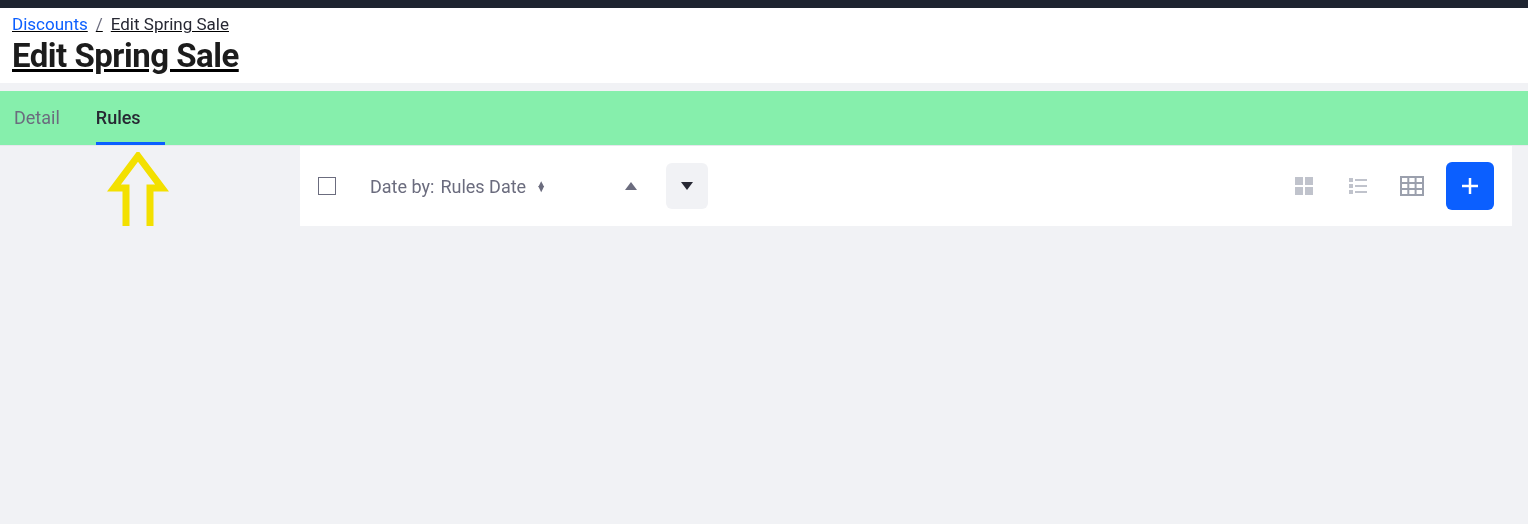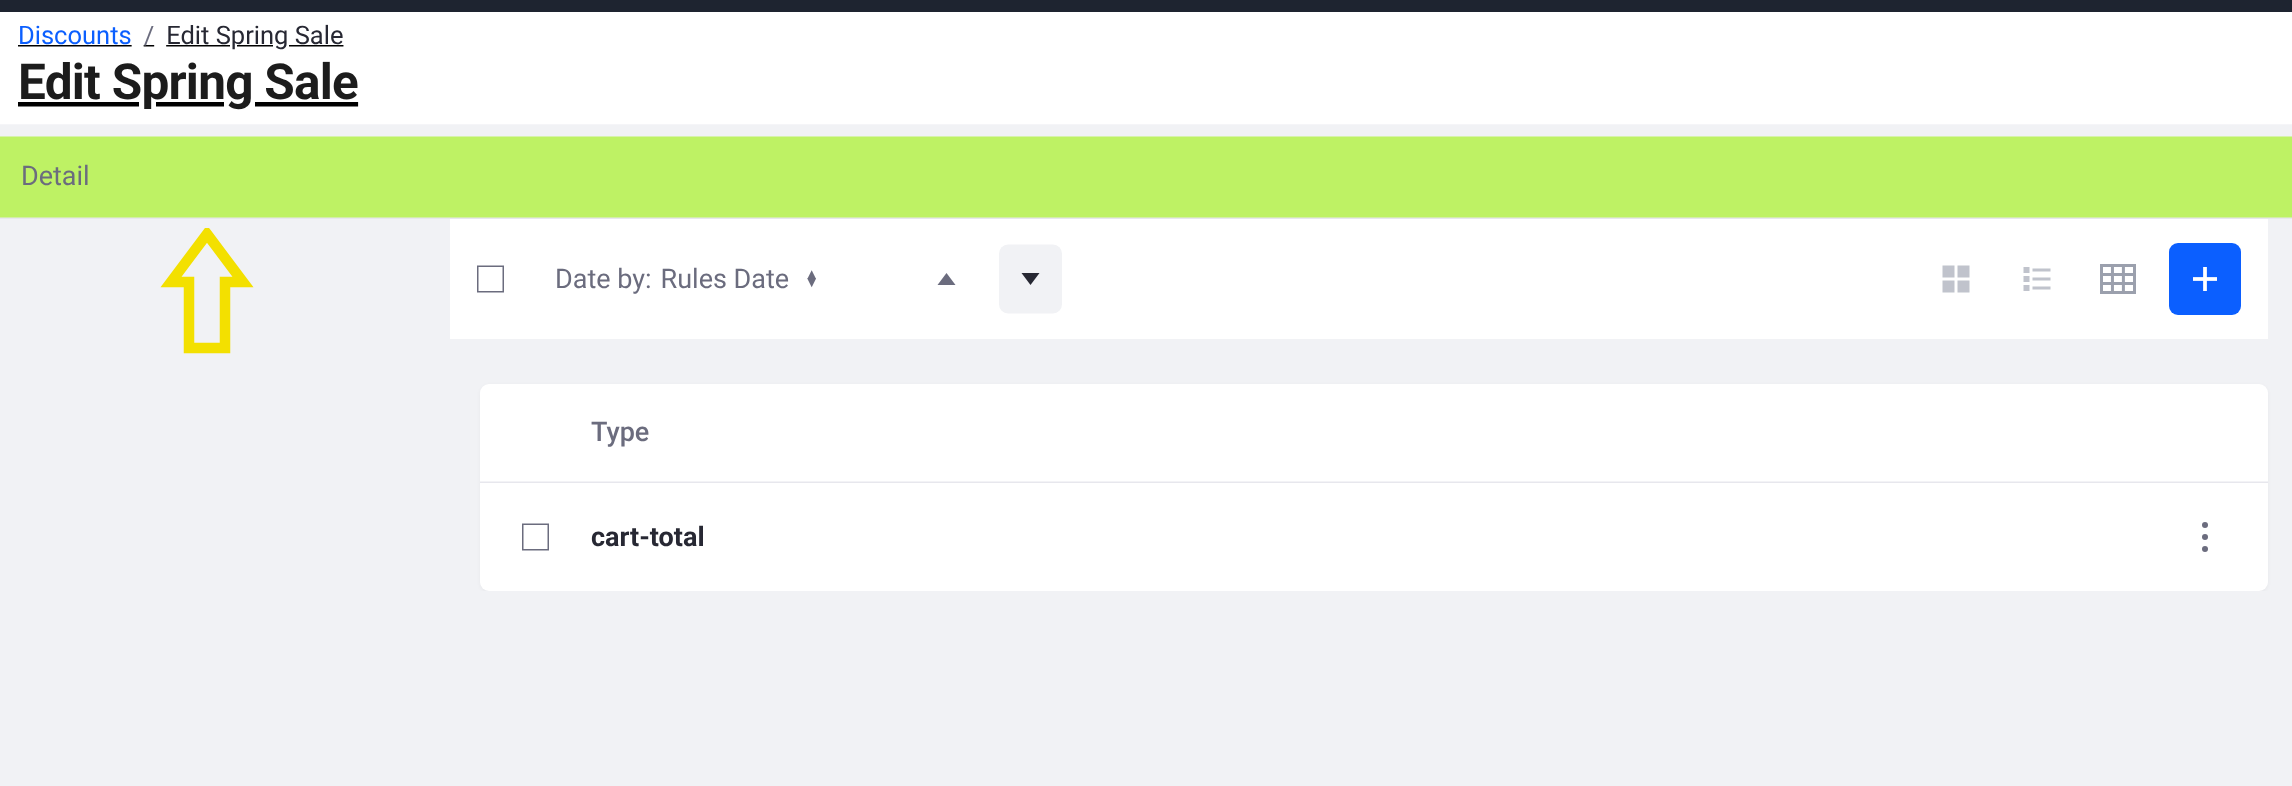--- a/index.html
+++ b/index.html
@@ -44,21 +44,21 @@
       font-size: 33px;
       font-weight: 700;
       color: #1c1c1c;
       letter-spacing: -0.5px;
     }
     .gap-line {
       height: 8px;
       background: #f1f2f5;
     }
     .tabs {
-      background: #bef264;
+      background: #86efac;
       display: flex;
       padding: 0 14px;
       border-bottom: 1px solid #e7e7ed;
     }
     .tab {
       padding: 16px 24px 14px 0;
       font-size: 18px;
       color: #6b6c7e;
       cursor: pointer;
       border-bottom: 3px solid transparent;
@@ -206,20 +206,21 @@
     <span class="sep">/</span>
     <span class="current">Edit Spring Sale</span>
   </div>
   <h1 class="page-title">Edit Spring Sale</h1>
 </div>
 
 <div class="gap-line"></div>
 
 <div class="tabs">
   <div class="tab">Detail</div>
+  <div class="tab active">Rules</div>
 </div>
 
 <div class="content-wrap">
 
   <svg class="annotation-arrow" width="64" height="88" viewBox="0 0 64 88">
     <path d="M32 4 L56 36 L44 36 L44 80 L20 80 L20 36 L8 36 Z" fill="none" stroke="#f3e000" stroke-width="7" stroke-linejoin="miter"></path>
   </svg>
 
   <div class="toolbar">
     <div class="checkbox"></div>
@@ -280,30 +281,14 @@
     </div>
 
     <div class="add-btn">
       <svg width="24" height="24" viewBox="0 0 24 24">
         <line x1="12" y1="4" x2="12" y2="20" stroke="#fff" stroke-width="2.5"></line>
         <line x1="4" y1="12" x2="20" y2="12" stroke="#fff" stroke-width="2.5"></line>
       </svg>
     </div>
   </div>
 
-  <div class="table-card">
-    <div class="table-header">
-      <span class="col-label">Type</span>
-    </div>
-    <div class="table-row">
-      <div class="row-checkbox"></div>
-      <div class="row-value">cart-total</div>
-      <div class="row-actions">
-        <svg width="6" height="22" viewBox="0 0 6 22">
-          <circle cx="3" cy="3" r="2" fill="#6b6c7e"></circle>
-          <circle cx="3" cy="11" r="2" fill="#6b6c7e"></circle>
-          <circle cx="3" cy="19" r="2" fill="#6b6c7e"></circle>
-        </svg>
-      </div>
-    </div>
-  </div>
 
 </div>
 
 </body></html>

